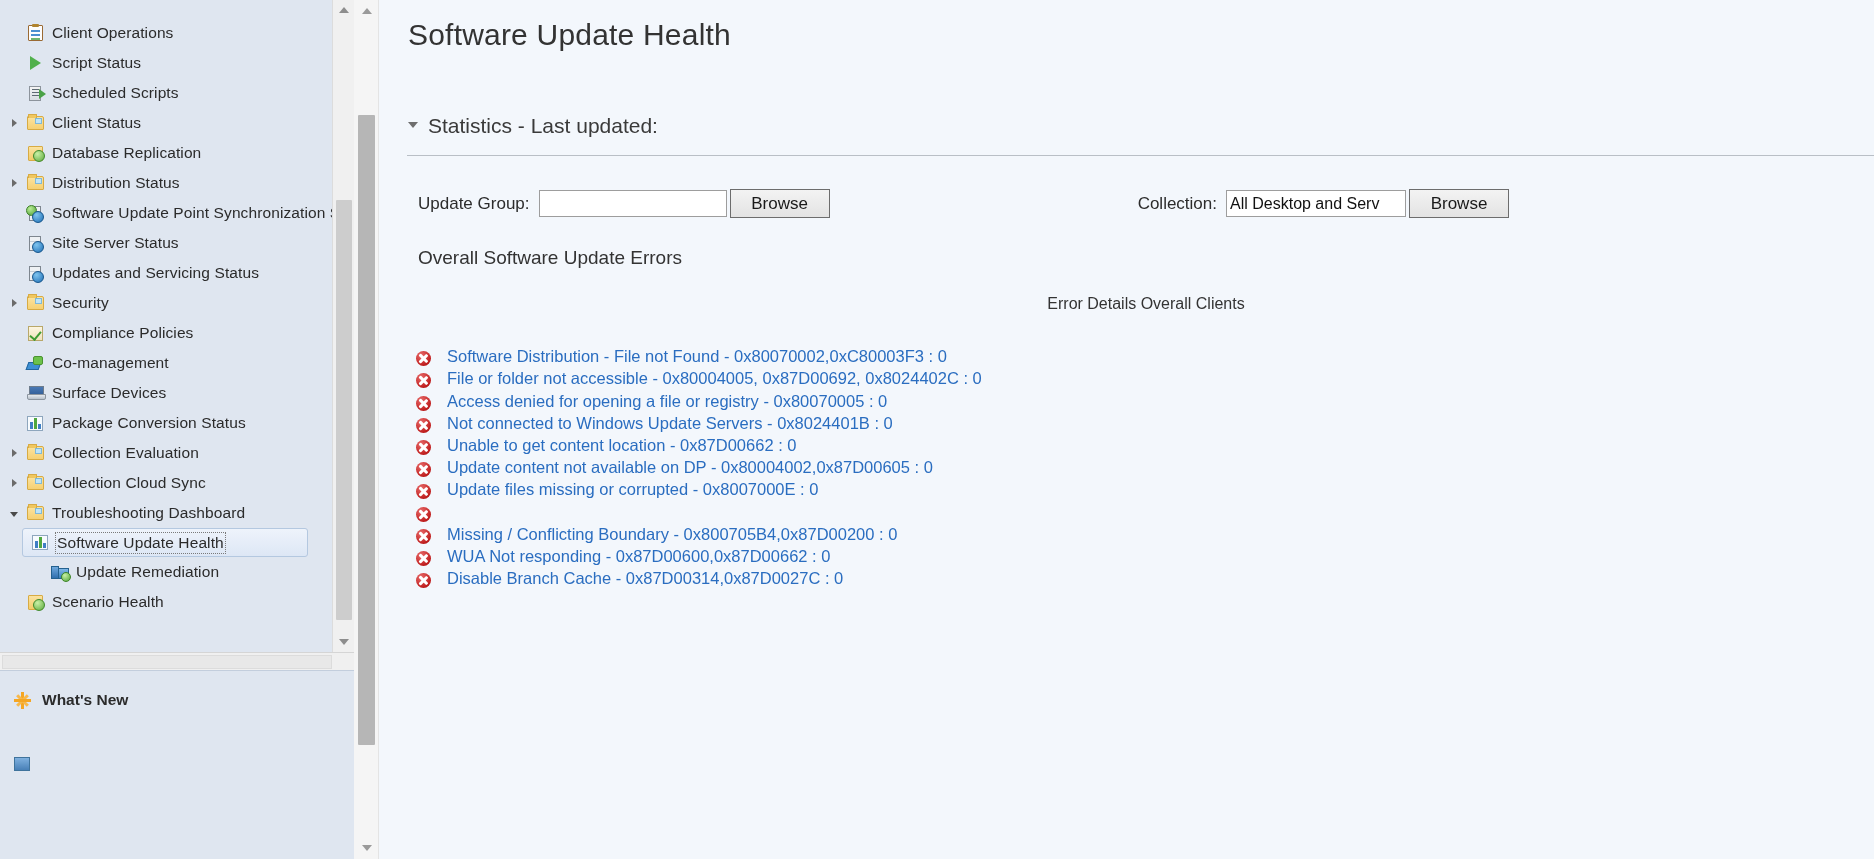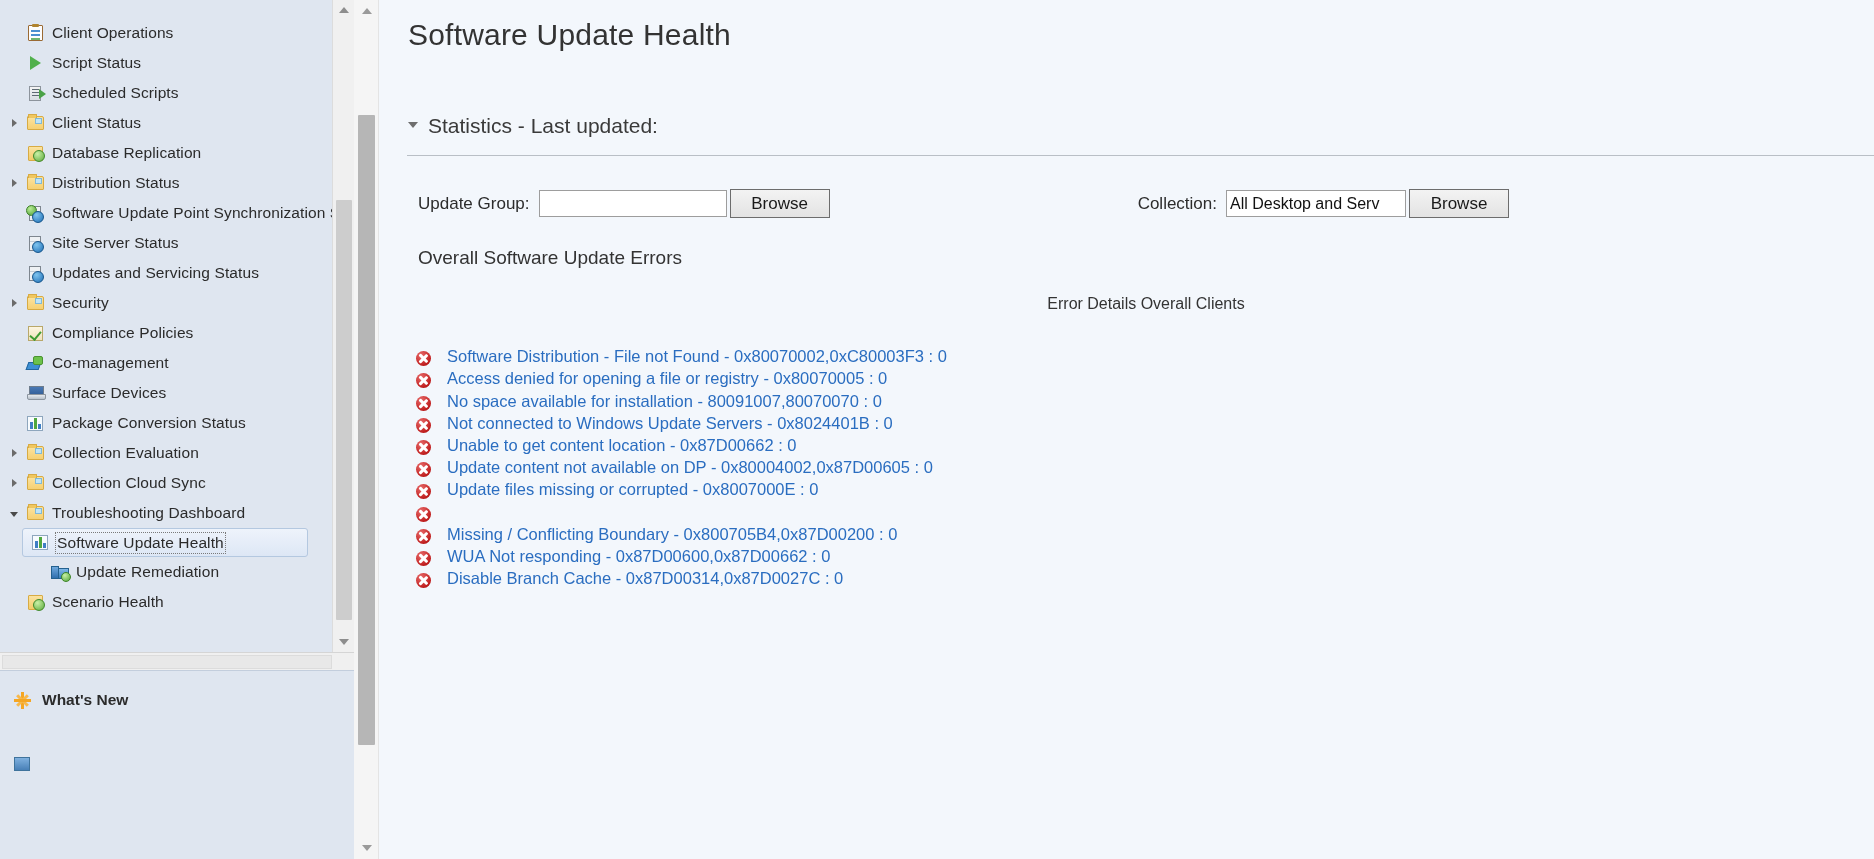--- a/index.html
+++ b/index.html
@@ -662,25 +662,25 @@
 
       <div class="err-head">Error Details Overall Clients</div>
 
       <div class="err-list" id="errors-host">
           <div class="err-item">
             <span class="err-icon"></span>
             <a class="err-text">Software Distribution - File not Found - 0x80070002,0xC80003F3 : 0</a>
           </div>
           <div class="err-item">
             <span class="err-icon"></span>
+            <a class="err-text">File or folder not accessible - 0x80004005, 0x87D00692, 0x8024402C : 0</a>
+          </div>
+          <div class="err-item">
+            <span class="err-icon"></span>
             <a class="err-text">Access denied for opening a file or registry - 0x80070005 : 0</a>
-          </div>
-          <div class="err-item">
-            <span class="err-icon"></span>
-            <a class="err-text">No space available for installation - 80091007,80070070 : 0</a>
           </div>
           <div class="err-item">
             <span class="err-icon"></span>
             <a class="err-text">Not connected to Windows Update Servers - 0x8024401B  : 0</a>
           </div>
           <div class="err-item">
             <span class="err-icon"></span>
             <a class="err-text">Unable to get content location - 0x87D00662  : 0</a>
           </div>
           <div class="err-item">

